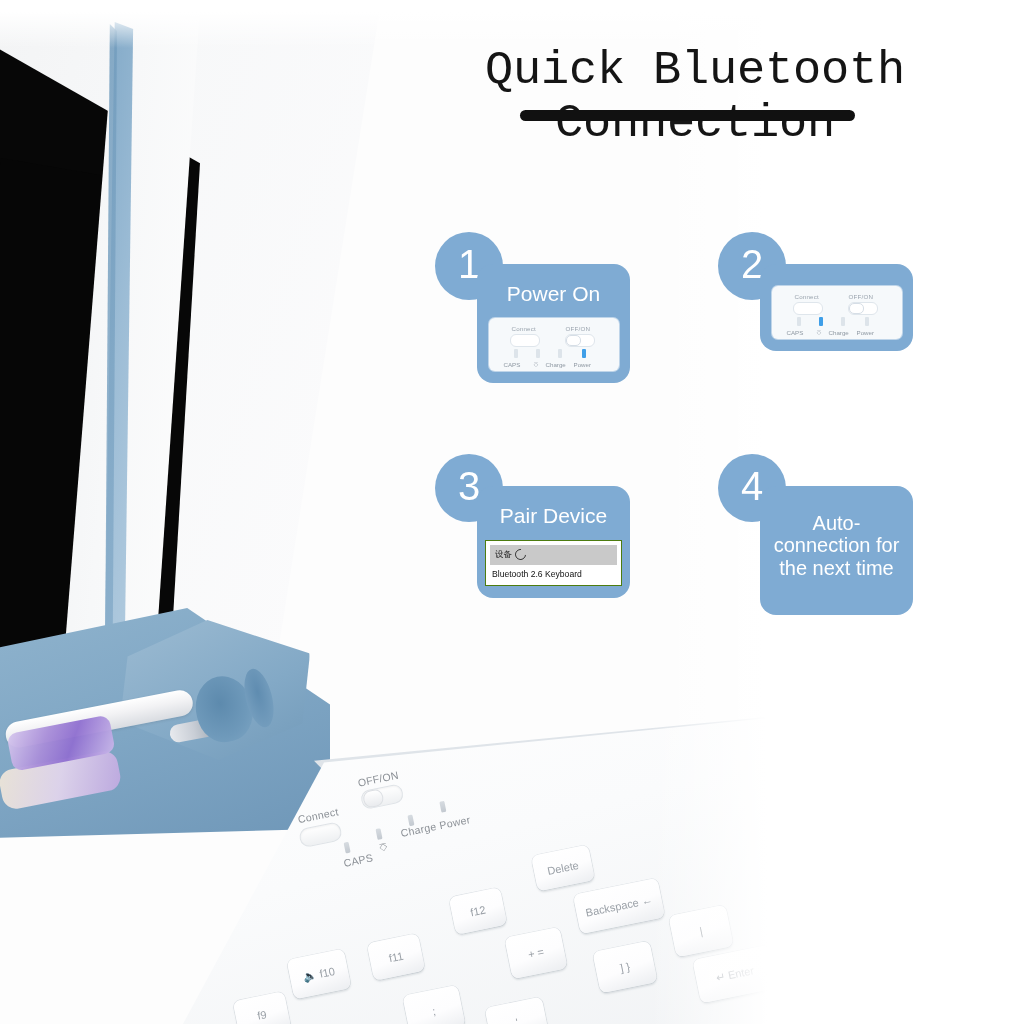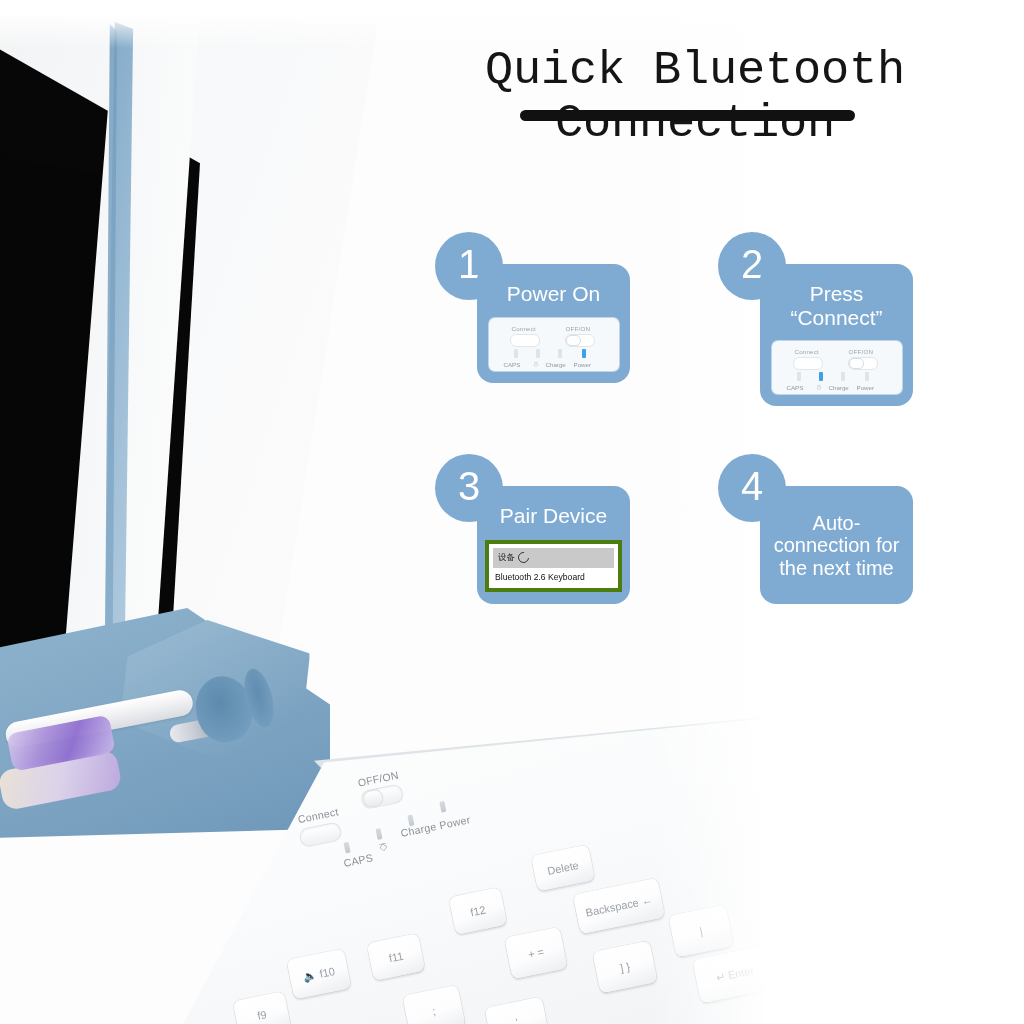--- a/index.html
+++ b/index.html
@@ -214,21 +214,21 @@
   .p-knob{
     position:absolute;width:13px;height:9px;border-radius:5px;
     background:#ffffff;border:1px solid #d6dee6;
   }
   .p-led{position:absolute;width:4px;height:9px;border-radius:1px;background:#dde4ea;}
   .p-led.on{background:#3f9fe8;}
   .p-bot{position:absolute;font-size:6.2px;color:#8f99a3;white-space:nowrap;}
 
   
   .dialog{
-    width:143px;background:#ffffff;border:4px solid #4d7c0f;
+    width:143px;background:#ffffff;border:1px solid #4d7c0f;
     padding:4px;box-sizing:border-box;
   }
   .dlg-head{
     background:#c9c9c9;height:20px;display:flex;align-items:center;
     padding:0 5px;box-sizing:border-box;gap:3px;
   }
   .dlg-head-text{font-size:8.5px;color:#1d1d1d;font-family:"DejaVu Sans",sans-serif;}
   .dlg-refresh{
     width:9px;height:9px;border:1.4px solid #3a3a3a;border-radius:50%;
     border-right-color:transparent;display:inline-block;
@@ -355,21 +355,20 @@
             </div>
           </div>
         </div>
       </div>
 
       <div class="step" style="left:283px;top:0px;">
         <div class="badge">
           <span>2</span>
         </div>
         <div class="card">
-          <div class="card-title">Press “Connect”</div>
           <div class="card-body">
             <div class="panel">
               <div class="p-lab" style="left:23px;top:7px;">Connect</div>
               <div class="p-lab" style="left:77px;top:7px;">OFF/ON</div>
               <div class="p-sw" style="left:21px;top:16px;"></div>
               <div class="p-sw" style="left:76px;top:16px;"></div>
               <div class="p-knob" style="left:77px;top:17px;"></div>
               <div class="p-led" style="left:25px;top:31px;"></div>
               <div class="p-led on" style="left:47px;top:31px;"></div>
               <div class="p-led" style="left:69px;top:31px;"></div>
@@ -398,20 +397,20 @@
               <div class="dlg-item">Bluetooth 2.6 Keyboard</div>
             </div>
           </div>
         </div>
       </div>
 
       <div class="step" style="left:283px;top:222px;">
         <div class="badge">
           <span>4</span>
         </div>
-        <div class="card" style="padding-bottom:17px;">
+        <div class="card" style="padding-bottom:28px;">
           <div class="card-title small" style="margin-top:16px;margin-bottom:8px;">Auto-connection for the next time</div>
         </div>
       </div>
 
     </div>
   </div>
 </div>
 
 </body></html>

